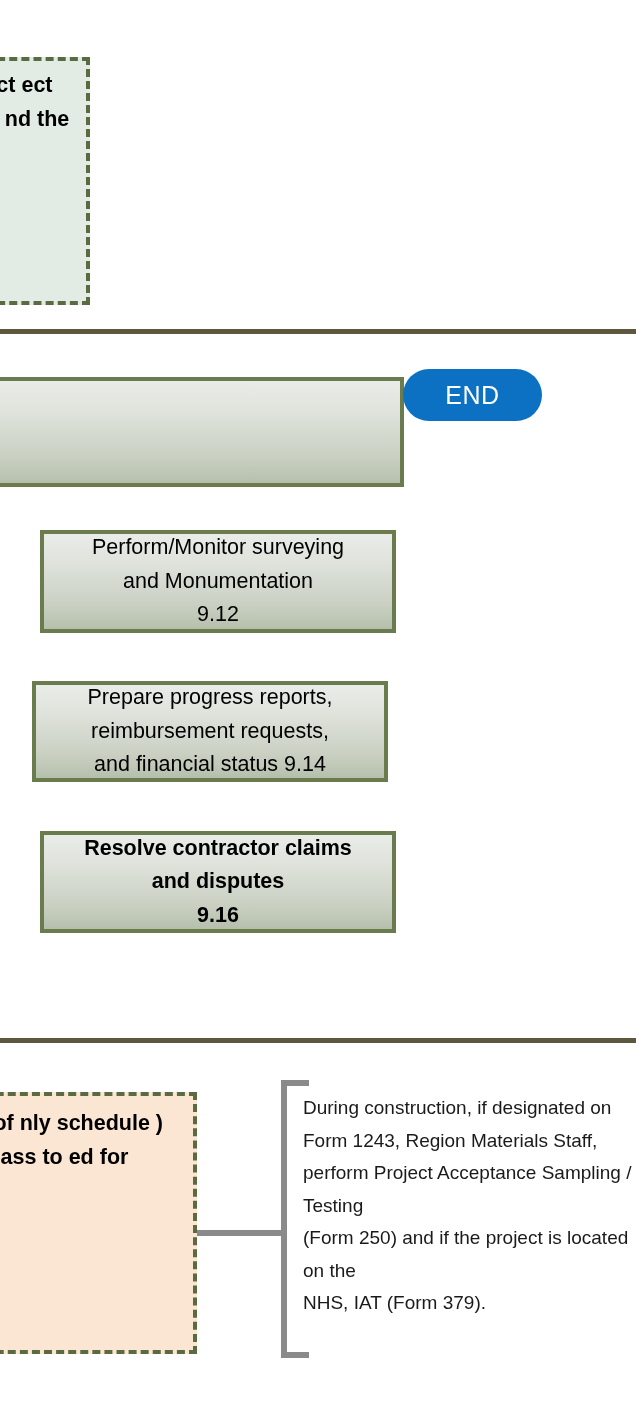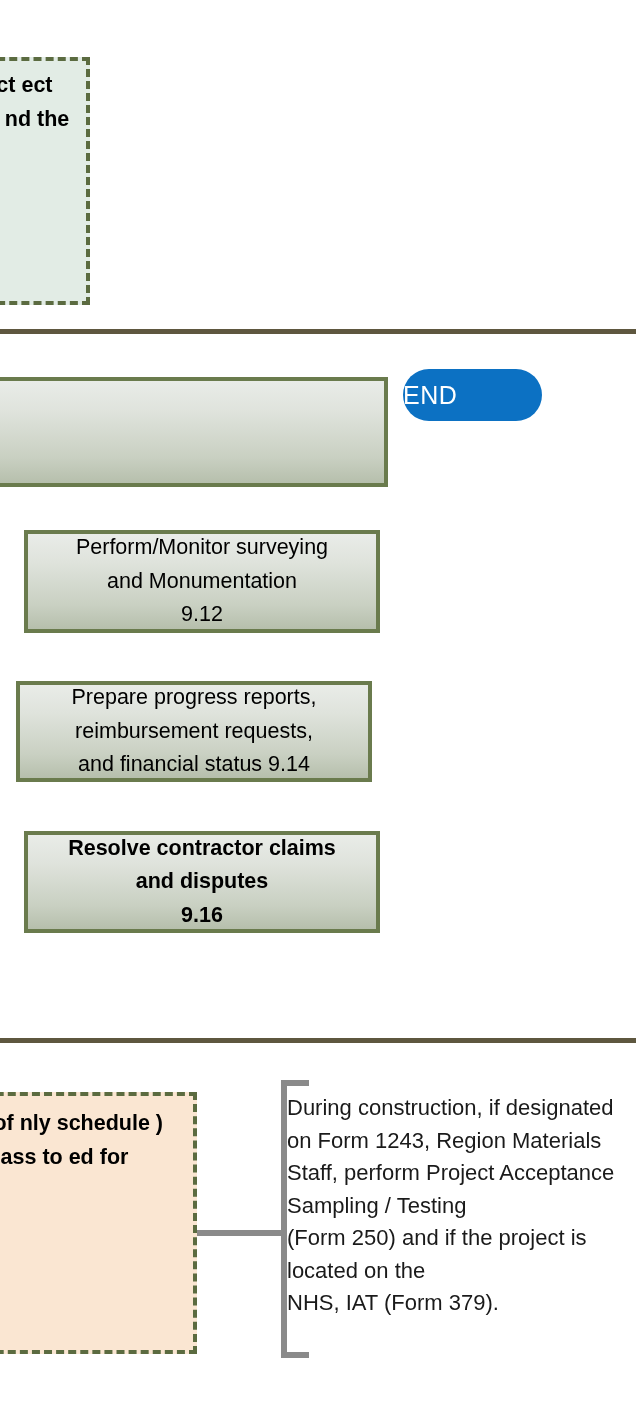--- a/index.html
+++ b/index.html
@@ -82,20 +82,21 @@
     background: linear-gradient(to bottom, #e9ece8 0%, #dfe3dc 30%, #c9d0c2 75%, #b6bfac 100%);
     color: #000000;
     font-size: 21.5px;
     line-height: 33.5px;
     display: flex;
     align-items: center;
     justify-content: center;
     text-align: center;
     padding: 2px 6px;
     overflow: hidden;
+    margin-left: 16px;
   }
   .process-box .box-text { display: block; white-space: pre-line; }
 
   #box-wide-top {
     left: -220px;
     top: 377px;
     width: 608px;
     height: 110px;
     justify-content: flex-start;
     text-align: left;
@@ -128,20 +129,21 @@
     top: 369px;
     width: 139px;
     height: 52px;
     border-radius: 26px;
     background: #0c71c3;
     color: #ffffff;
     font-size: 25px;
     letter-spacing: 0.5px;
     display: flex;
     align-items: center;
+    justify-content: center;
   }
 
   
   .bracket {
     position: absolute;
     left: 281px;
     top: 1080px;
     width: 28px;
     height: 278px;
     border-left: 6px solid #8a8a8a;
@@ -155,25 +157,25 @@
     left: 197px;
     top: 1230px;
     width: 88px;
     height: 6px;
     background: #8a8a8a;
   }
 
   
   .bracket-note {
     position: absolute;
-    left: 287px;
+    left: 303px;
     top: 1092px;
     width: 332px;
     color: #1a1a1a;
-    font-size: 22px;
+    font-size: 19px;
     line-height: 32.5px;
     white-space: pre-line;
     text-align: left;
   }
 </style>
 </head>
 <body>
 
 <div class="canvas">
 

